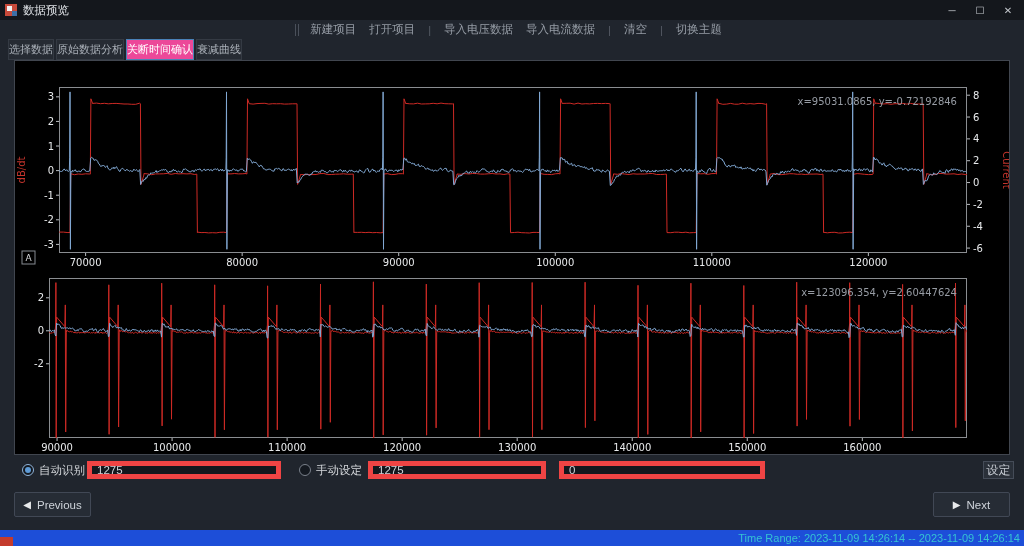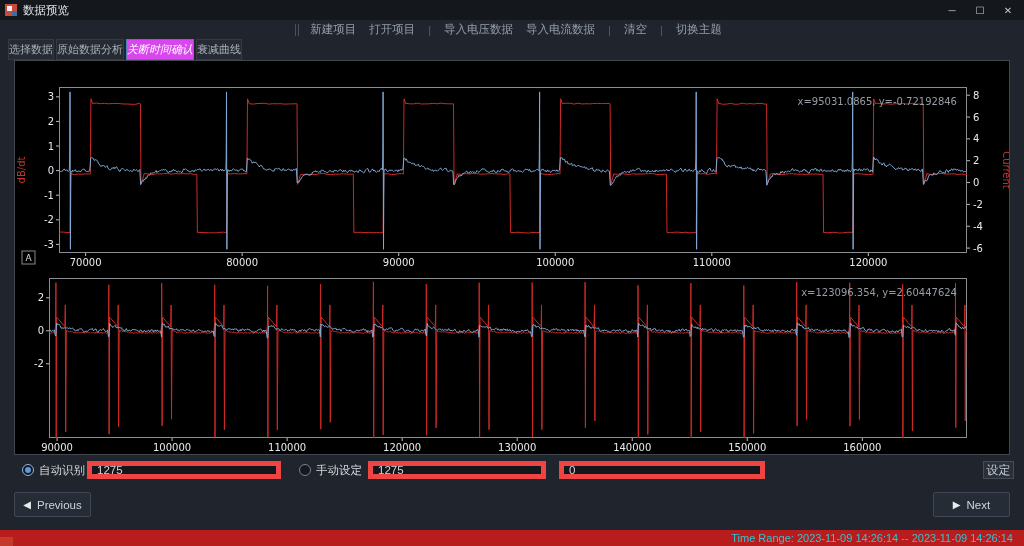--- a/index.html
+++ b/index.html
@@ -13,21 +13,21 @@
   .wincontrols{position:absolute;right:2px;top:0;height:20px;display:flex;}
   .winbtn{width:28px;height:20px;display:flex;align-items:center;justify-content:center;font-size:10px;color:#c3c7cc;cursor:default;}
 
   .menubar{position:absolute;left:0;top:20px;width:1024px;height:19px;display:flex;align-items:center;padding-left:6px;background:#20252d;justify-content:center;}
   .drag-handle{width:4px;height:12px;border-left:1px solid #4a505a;border-right:1px solid #4a505a;margin-right:11px;}
   .menu-item{font-size:11.5px;color:#969da6;margin-right:13px;white-space:nowrap;cursor:default;}
   .menu-sep{color:#565c66;margin-right:13px;font-size:11px;}
 
   .tabbar{position:absolute;left:8px;top:39px;display:flex;gap:2px;}
   .tab{font-size:11px;color:#aab0b8;background:#262b33;border:1px solid #343a43;padding:2px 0;white-space:nowrap;cursor:default;}
-  .tab.active{background:#d946ef;border-color:#4a82b8;color:#ffffff;font-style:italic;}
+  .tab.active{background:#ec4899;border-color:#4a82b8;color:#ffffff;}
 
   .chart-panel{position:absolute;left:14px;top:60px;width:996px;height:395px;background:#000;border:1px solid #41464f;}
   #top-chart{position:absolute;left:0;top:0;width:994px;height:206px;display:block;}
   #bottom-chart{position:absolute;left:0;top:207px;width:994px;height:186px;display:block;}
   svg text{font-family:"DejaVu Sans","Liberation Sans",sans-serif;}
 
   .controls{position:absolute;left:0;top:461px;width:828px;height:20px;}
   .radio{position:absolute;width:12px;height:12px;border-radius:50%;border:1px solid #79808a;background:#141920;top:3px;}
   .radio.checked{border-color:#8fb3d8;}
   .radio.checked::after{content:'';position:absolute;left:2px;top:2px;width:6px;height:6px;border-radius:50%;background:#5e9bd6;}
@@ -40,21 +40,21 @@
   #label-auto{left:39px;}
   #radio-manual{left:299px;}
   #label-manual{left:316px;font-family:Liberation Serif, serif;}
   .set-btn{position:absolute;left:983px;top:0;width:31px;height:18px;background:#2a3039;border:1px solid #454c58;color:#c7ccd3;font-size:12px;font-family:"Liberation Sans",sans-serif;cursor:default;}
 
   .nav{position:absolute;top:492px;height:25px;background:#262c35;border:1px solid #414855;border-radius:2px;color:#ced3da;font-size:11.5px;font-family:"Liberation Sans",sans-serif;display:flex;align-items:center;justify-content:center;gap:6px;cursor:default;}
   .nav.prev{left:14px;width:77px;}
   .nav.next{left:933px;width:77px;}
   .nav-ico{font-size:10px;color:#e8eaec;}
 
-  .statusbar{position:absolute;left:0;top:530px;width:1024px;height:16px;background:#b91c1c;display:flex;align-items:center;justify-content:flex-end;padding-right:11px;}
+  .statusbar{position:absolute;left:0;top:530px;width:1024px;height:16px;background:#1d4ed8;display:flex;align-items:center;justify-content:flex-end;padding-right:4px;}
   .status-text{font-size:11px;color:#35c3d2;white-space:nowrap;}
   .taskbar-fragment{position:absolute;left:0;top:537px;width:13px;height:9px;background:#c43b2c;}
 </style>
 </head>
 <body>
 
 <div id="window">
 
   <div class="titlebar">
     <span class="appicon">

